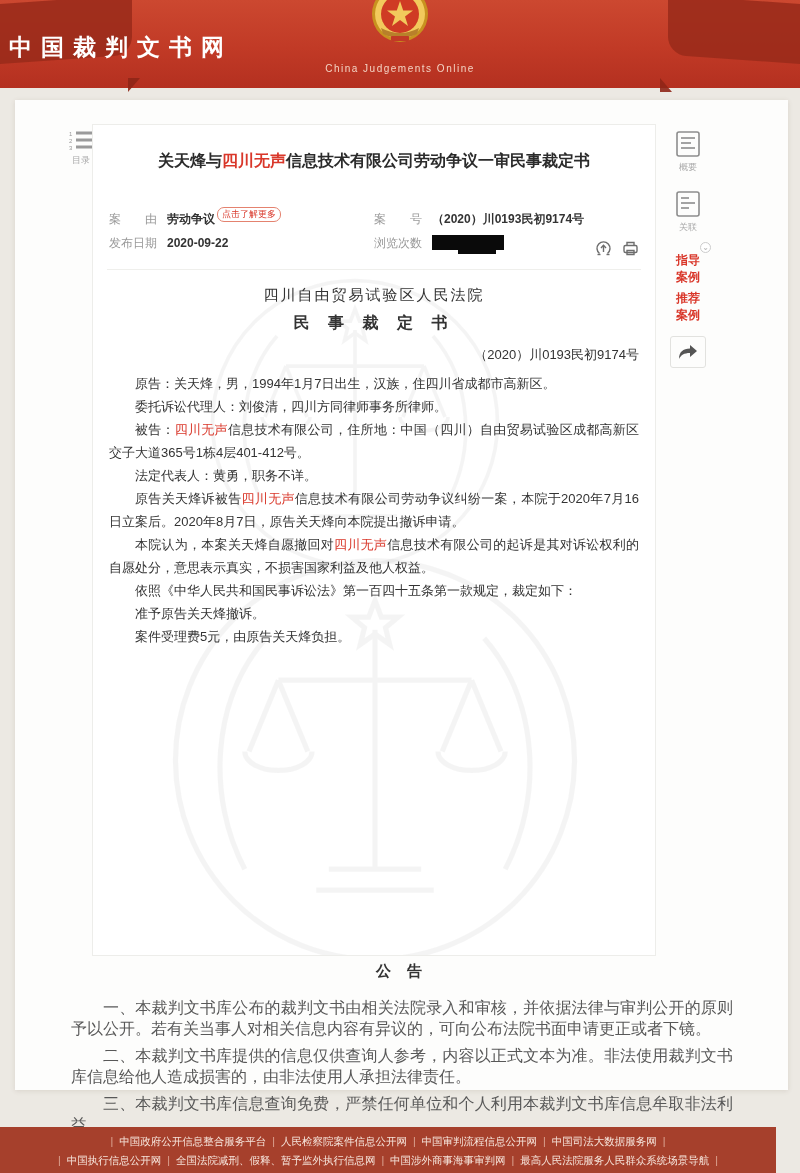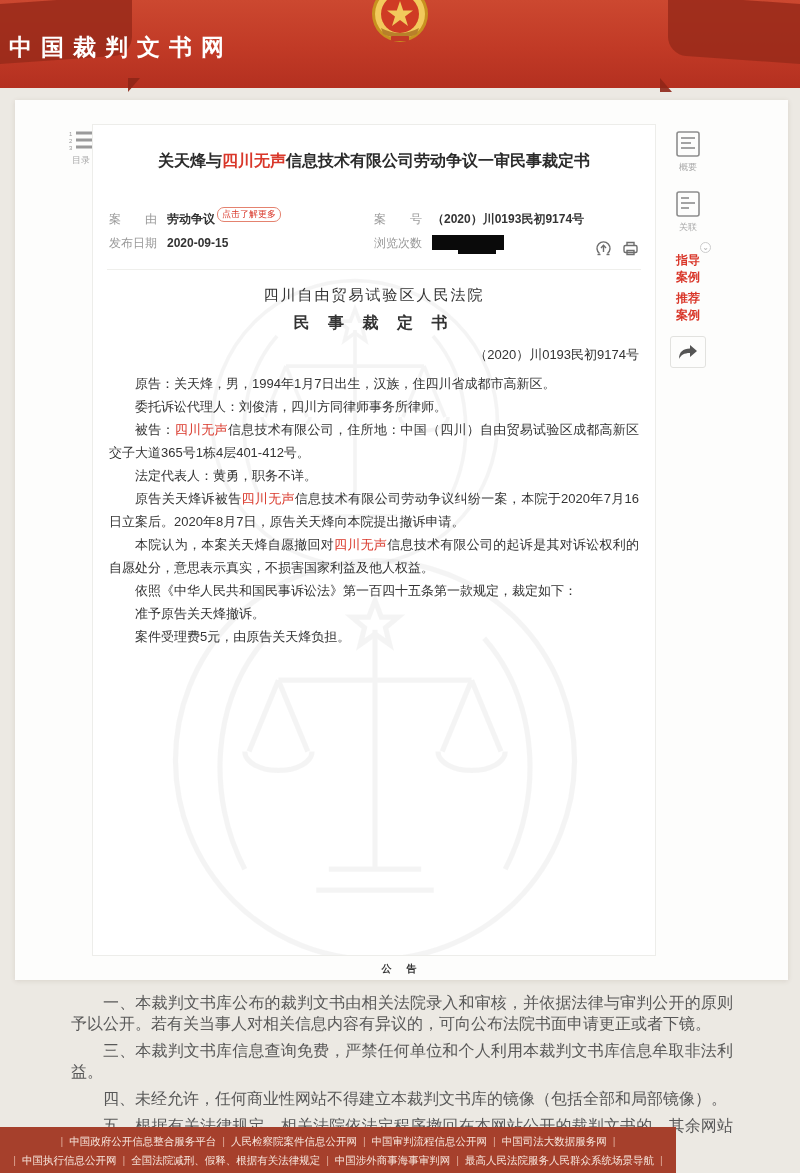--- a/index.html
+++ b/index.html
@@ -23,21 +23,21 @@
   .ribbon-tail{position:absolute;top:78px;width:0;height:0;border-style:solid;opacity:.9;}
   .ribbon-tail.left{left:128px;border-width:14px 12px 0 0;border-color:#8f2617 transparent transparent transparent;}
   .ribbon-tail.right{right:128px;border-width:0 12px 14px 0;border-color:transparent #8f2617 transparent transparent;transform:rotate(180deg);}
   .emblem{position:absolute;left:50%;top:-16px;transform:translateX(-50%);width:66px;height:66px;}
   .header-title{position:absolute;top:32px;left:0;width:100%;color:#fff;
     font-size:23px;font-weight:bold;letter-spacing:9px;text-indent:9px;}
   .header-sub{position:absolute;top:63px;left:0;width:100%;text-align:center;color:#f3d3c3;
     font-size:10px;letter-spacing:1.5px;}
 
   
-  .card{position:absolute;left:15px;top:100px;width:773px;height:880px;background:#fdfdfc;
+  .card{position:absolute;left:15px;top:100px;width:773px;height:990px;background:#fdfdfc;
     box-shadow:0 1px 5px rgba(80,60,40,.12);}
 
   
   .toc{position:absolute;left:46px;top:30px;width:40px;text-align:center;color:#9a9a9a;cursor:pointer;}
   .toc svg{display:block;margin:0 auto;}
   .toc-label{font-size:9px;color:#aaa;margin-top:2px;}
 
   
   .doc{position:absolute;left:77px;top:24px;width:564px;height:832px;background:#fff;
     border:1px solid #ededea;overflow:hidden;}
@@ -75,26 +75,26 @@
   .rtb-label{font-size:9px;color:#aaa;margin-top:3px;}
   .case-links{position:relative;margin-top:18px;font-weight:bold;font-size:12px;color:var(--accent);line-height:17px;}
   .case-link{width:30px;margin:0 auto 4px;cursor:pointer;}
   .toggle-dot{position:absolute;right:2px;top:-10px;width:11px;height:11px;border:1px solid #ccc;border-radius:50%;
     color:#bbb;font-size:8px;line-height:10px;text-align:center;background:#fff;cursor:pointer;}
   .share-box{margin:12px auto 0;width:36px;height:32px;border:1px solid #e2e2df;border-radius:3px;
     display:flex;align-items:center;justify-content:center;cursor:pointer;background:#fdfdfc;}
 
   
   .notice{position:absolute;left:56px;top:862px;width:662px;}
-  .notice-title{text-align:center;font-size:10px;font-weight:bold;letter-spacing:6px;color:#333;}
+  .notice-title{text-align:center;font-size:15px;font-weight:bold;letter-spacing:6px;color:#333;}
   .notice-items{margin-top:16px;font-size:16px;color:#585858;line-height:21px;}
   .notice-items p{margin:0 0 6px;text-indent:2em;text-align:justify;}
 
   
-  .footer{position:absolute;left:0;bottom:0;width:676px;height:46px;background:var(--footer-red);
+  .footer{position:absolute;left:0;bottom:0;width:776px;height:46px;background:var(--footer-red);
     display:flex;flex-direction:column;justify-content:center;align-items:center;gap:1px;}
   .footer-row{font-size:10.5px;color:#f6e4db;line-height:18px;white-space:nowrap;}
   .footer-link{cursor:pointer;padding:0 6px;}
   .footer-sep{color:#e7b9a8;opacity:.85;}
 </style>
 </head>
 <body>
 
 <div class="page">
 
@@ -105,20 +105,21 @@
     <div class="ribbon-tail right"></div>
     <svg class="emblem" viewBox="0 0 66 66">
       <circle cx="33" cy="30" r="28" fill="#c8921f"></circle>
       <circle cx="33" cy="30" r="25" fill="#f2c95c"></circle>
       <circle cx="33" cy="30" r="19" fill="#cf3b24"></circle>
       <polygon points="33,17 36.2,26.5 46,26.5 38,32.5 41,42 33,36 25,42 28,32.5 20,26.5 29.8,26.5" fill="#f2c95c"></polygon>
       <path d="M14,44 Q33,54 52,44 L50,50 Q33,58 16,50 Z" fill="#b8802a"></path>
       <rect x="24" y="52" width="18" height="5" rx="1" fill="#c23a26"></rect>
     </svg>
     <div class="header-title">中国裁判文书网</div>
+    <div class="header-sub">China Judgements Online</div>
   </div>
 
   <div class="card">
 
     <div class="toc">
       <svg width="24" height="22" viewBox="0 0 24 22">
         <text x="0" y="6" font-size="6" fill="#9a9a9a">1</text>
           <rect x="7" y="1.5" width="16" height="3" fill="#9a9a9a"></rect>
         <text x="0" y="13" font-size="6" fill="#9a9a9a">2</text>
           <rect x="7" y="8.5" width="16" height="3" fill="#9a9a9a"></rect>
@@ -163,21 +164,21 @@
         <div class="meta-row">
           <div class="meta-cell">
             <span class="meta-label">案　　由</span><span class="meta-value">劳动争议</span><span class="badge">点击了解更多</span>
           </div>
           <div class="meta-cell">
             <span class="meta-label">案　　号</span><span class="meta-value">（2020）川0193民初9174号</span>
           </div>
         </div>
         <div class="meta-row">
           <div class="meta-cell">
-            <span class="meta-label">发布日期</span><span class="meta-value">2020-09-15</span>
+            <span class="meta-label">发布日期</span><span class="meta-value">2020-09-22</span>
           </div>
           <div class="meta-cell">
             <span class="meta-label">浏览次数</span><span class="redact"></span>
           </div>
         </div>
         <div class="meta-icons">
           <svg width="17" height="17" viewBox="0 0 17 17">
             <g fill="none" stroke="#6d6d6d" stroke-width="1.4">
               <path d="M4.5,13.5 a6.5,6.5 0 1 1 8,0"></path>
               <line x1="8.5" y1="5.5" x2="8.5" y2="12"></line>
@@ -246,24 +247,25 @@
         <svg width="20" height="16" viewBox="0 0 20 16">
           <path d="M12,1 L19,7 L12,13 L12,9 C6,9 3,11 1,15 C1,8 5,4.5 12,4.5 Z" fill="#555"></path>
         </svg>
       </div>
     </div>
 
     <div class="notice">
       <div class="notice-title">公 告</div>
       <div class="notice-items">
           <p>一、本裁判文书库公布的裁判文书由相关法院录入和审核，并依据法律与审判公开的原则予以公开。若有关当事人对相关信息内容有异议的，可向公布法院书面申请更正或者下镜。</p>
+          <p>二、本裁判文书库提供的信息仅供查询人参考，内容以正式文本为准。非法使用裁判文书库信息给他人造成损害的，由非法使用人承担法律责任。</p>
           <p>三、本裁判文书库信息查询免费，严禁任何单位和个人利用本裁判文书库信息牟取非法利益。</p>
           <p>四、未经允许，任何商业性网站不得建立本裁判文书库的镜像（包括全部和局部镜像）。</p>
           <p>五、根据有关法律规定，相关法院依法定程序撤回在本网站公开的裁判文书的，其余网站有义务免费及时撤回相应文书。</p>
         </div>
     </div>
   </div>
 
   <div class="footer">
       <div class="footer-row"><span class="footer-sep">|</span><span class="footer-link">中国政府公开信息整合服务平台</span><span class="footer-sep">|</span><span class="footer-link">人民检察院案件信息公开网</span><span class="footer-sep">|</span><span class="footer-link">中国审判流程信息公开网</span><span class="footer-sep">|</span><span class="footer-link">中国司法大数据服务网</span><span class="footer-sep">|</span></div>
-      <div class="footer-row"><span class="footer-sep">|</span><span class="footer-link">中国执行信息公开网</span><span class="footer-sep">|</span><span class="footer-link">全国法院减刑、假释、根据有关法律规定</span><span class="footer-sep">|</span><span class="footer-link">中国涉外商事海事审判网</span><span class="footer-sep">|</span><span class="footer-link">最高人民法院服务人民群众系统场景导航</span><span class="footer-sep">|</span></div>
+      <div class="footer-row"><span class="footer-sep">|</span><span class="footer-link">中国执行信息公开网</span><span class="footer-sep">|</span><span class="footer-link">全国法院减刑、假释、暂予监外执行信息网</span><span class="footer-sep">|</span><span class="footer-link">中国涉外商事海事审判网</span><span class="footer-sep">|</span><span class="footer-link">最高人民法院服务人民群众系统场景导航</span><span class="footer-sep">|</span></div>
     </div>
 </div>
 
 </body></html>

